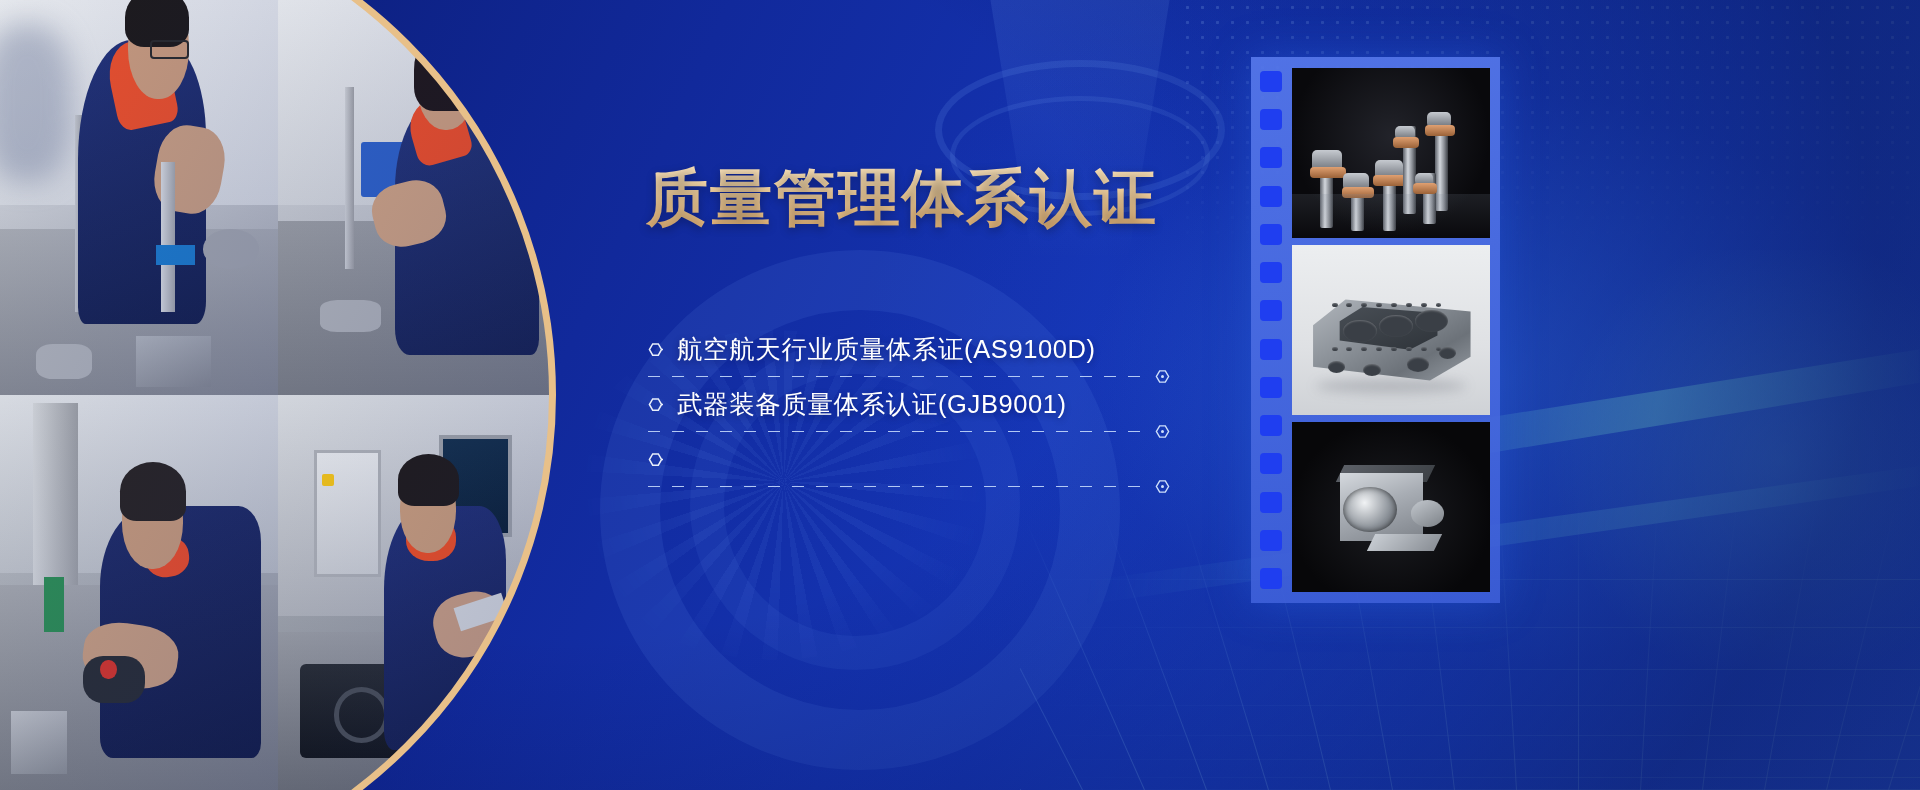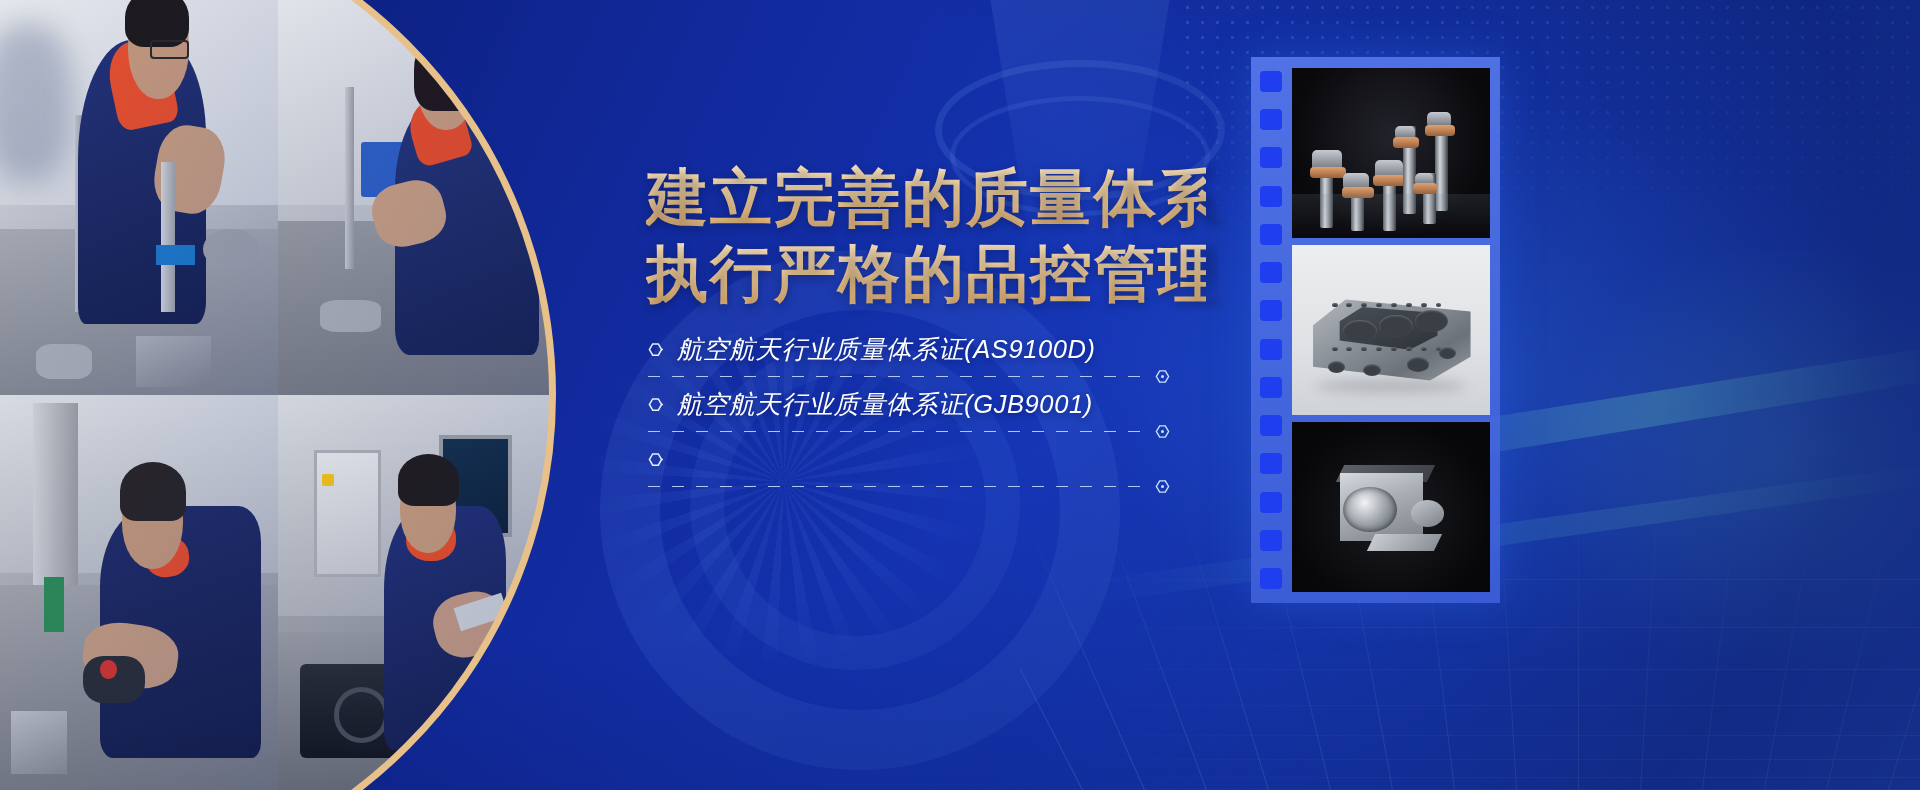--- a/index.html
+++ b/index.html
@@ -136,21 +136,21 @@
 
   
   .headline { position:absolute; left:646px; top:160px; width:560px; }
   .headline .ln { font-size:62px; font-weight:bold; line-height:1.22; letter-spacing:2px;
       background:linear-gradient(180deg,#fde8c4 0%,#f5d09a 52%,#e3b071 100%);
       -webkit-background-clip:text; background-clip:text; color:transparent;
       text-shadow:0 3px 10px rgba(0,0,0,.28); white-space:nowrap; }
 
   
   .certs { position:absolute; left:648px; top:322px; width:540px; }
-  .cert-row { position:relative; height:54px; display:flex; align-items:center; gap:14px;font-style:italic; }
+  .cert-row { position:relative; height:54px; display:flex; align-items:center; gap:14px; }
   .hexbullet { width:15px; height:15px; flex:none; position:relative; }
   .hexbullet svg { display:block; }
   .cert-label { font-size:25.5px; color:#ffffff; letter-spacing:.6px; white-space:nowrap;
       text-shadow:0 2px 6px rgba(0,10,60,.45); }
   .cert-sep { position:relative; height:1px; margin-left:0;
       background-image:linear-gradient(to right, rgba(205,225,255,.85) 0 12px, rgba(0,0,0,0) 12px 24px);
       background-size:24px 1px; background-repeat:repeat-x; }
   .sep-w1 { width:500px; }
   .sep-w2 { width:500px; }
   .sep-w3 { width:500px; }
@@ -312,22 +312,21 @@
         <div class="photo-tint"></div>
       </div>
     </div>
   </div>
 
   <div class="gold-arc-clip">
     <div class="gold-arc"></div>
   </div>
 
   <div class="headline">
-    <div class="ln">建立完善的质量体系</div>
-    <div class="ln">执行严格的品控管理</div>
+    <div class="ln">质量管理体系认证</div>
   </div>
 
   <div class="certs">
 
     <div class="cert-row">
       <span class="hexbullet">
         <svg width="15" height="15" viewBox="0 0 16 16">
           <polygon points="5,2 11,2 14.5,8 11,14 5,14 1.5,8" fill="none" stroke="#e9effa" stroke-width="1.6"></polygon>
           <line x1="14.5" y1="8" x2="19" y2="8" stroke="#e9effa" stroke-width="1.6"></line>
         </svg>
@@ -343,21 +342,21 @@
       </span>
     </div>
 
     <div class="cert-row">
       <span class="hexbullet">
         <svg width="15" height="15" viewBox="0 0 16 16">
           <polygon points="5,2 11,2 14.5,8 11,14 5,14 1.5,8" fill="none" stroke="#e9effa" stroke-width="1.6"></polygon>
           <line x1="14.5" y1="8" x2="19" y2="8" stroke="#e9effa" stroke-width="1.6"></line>
         </svg>
       </span>
-      <span class="cert-label">航空航天行业质量体系证(GJB9001)</span>
+      <span class="cert-label">武器装备质量体系认证(GJB9001)</span>
     </div>
     <div class="cert-sep sep-w2">
       <span class="endmark">
         <svg width="15" height="15" viewBox="0 0 16 16">
           <polygon points="5,2 11,2 14.5,8 11,14 5,14 1.5,8" fill="none" stroke="#cfe0fb" stroke-width="1.5"></polygon>
           <circle cx="8" cy="8" r="1.6" fill="#cfe0fb"></circle>
         </svg>
       </span>
     </div>
 

